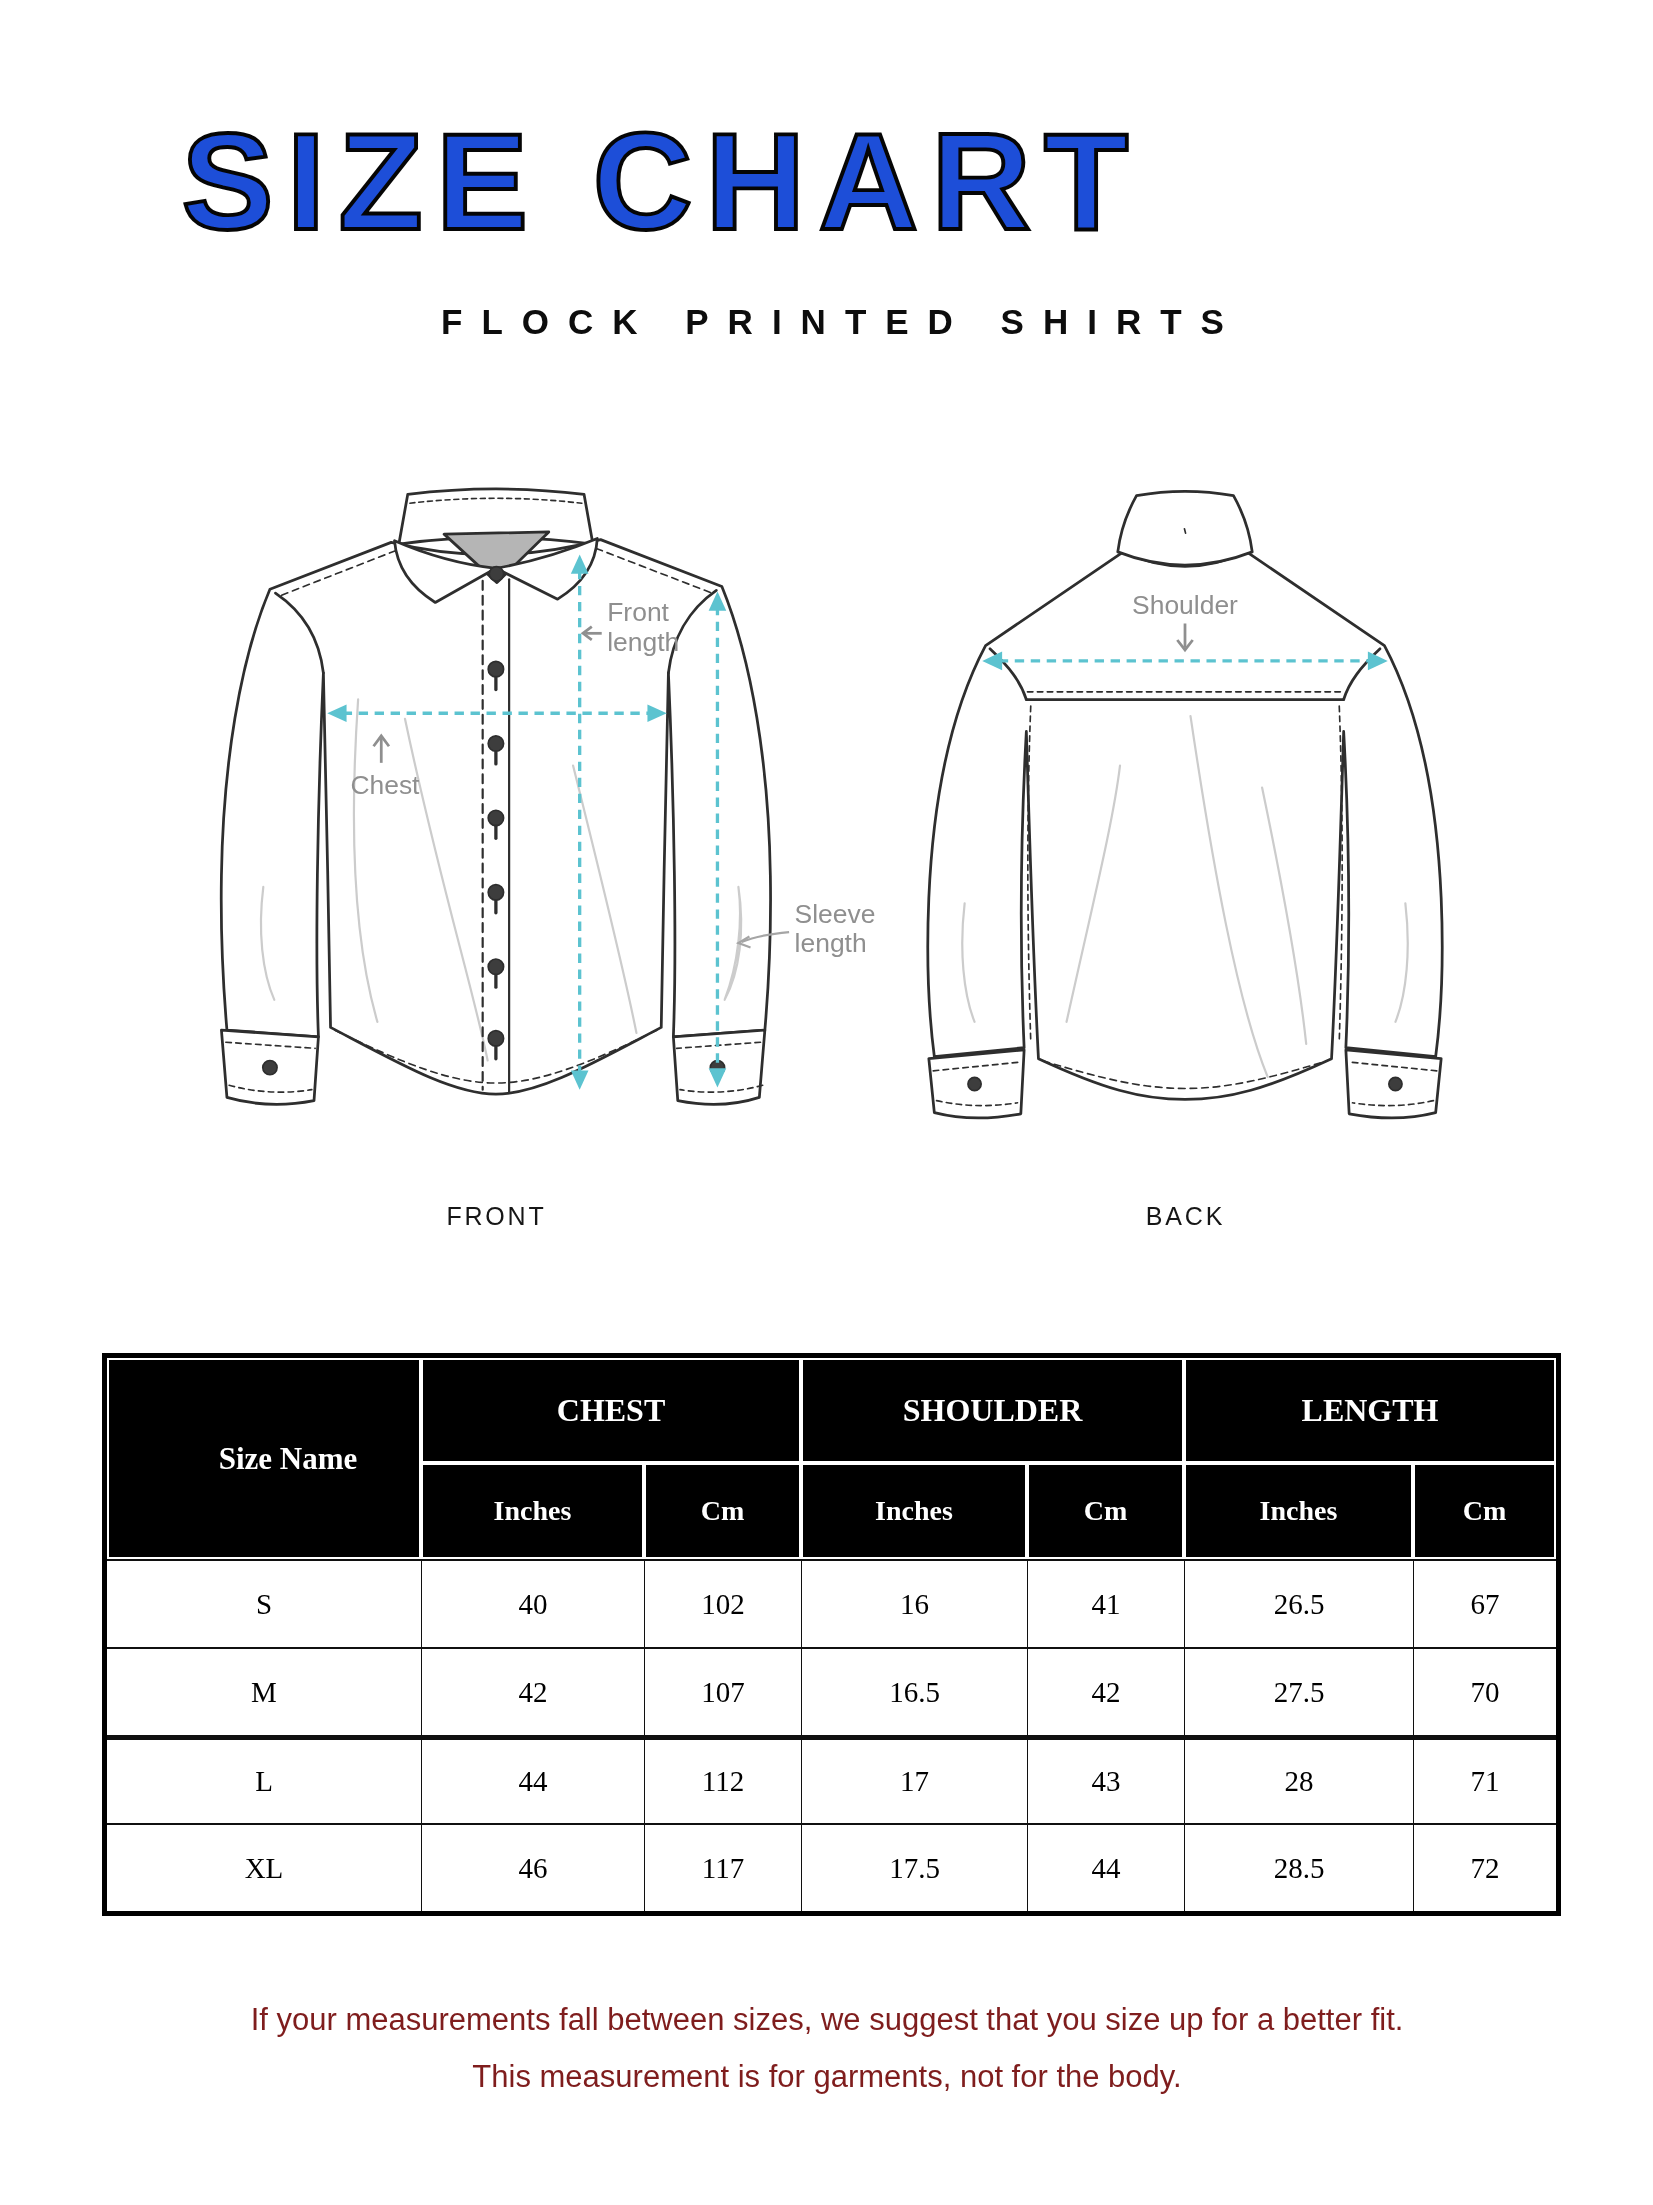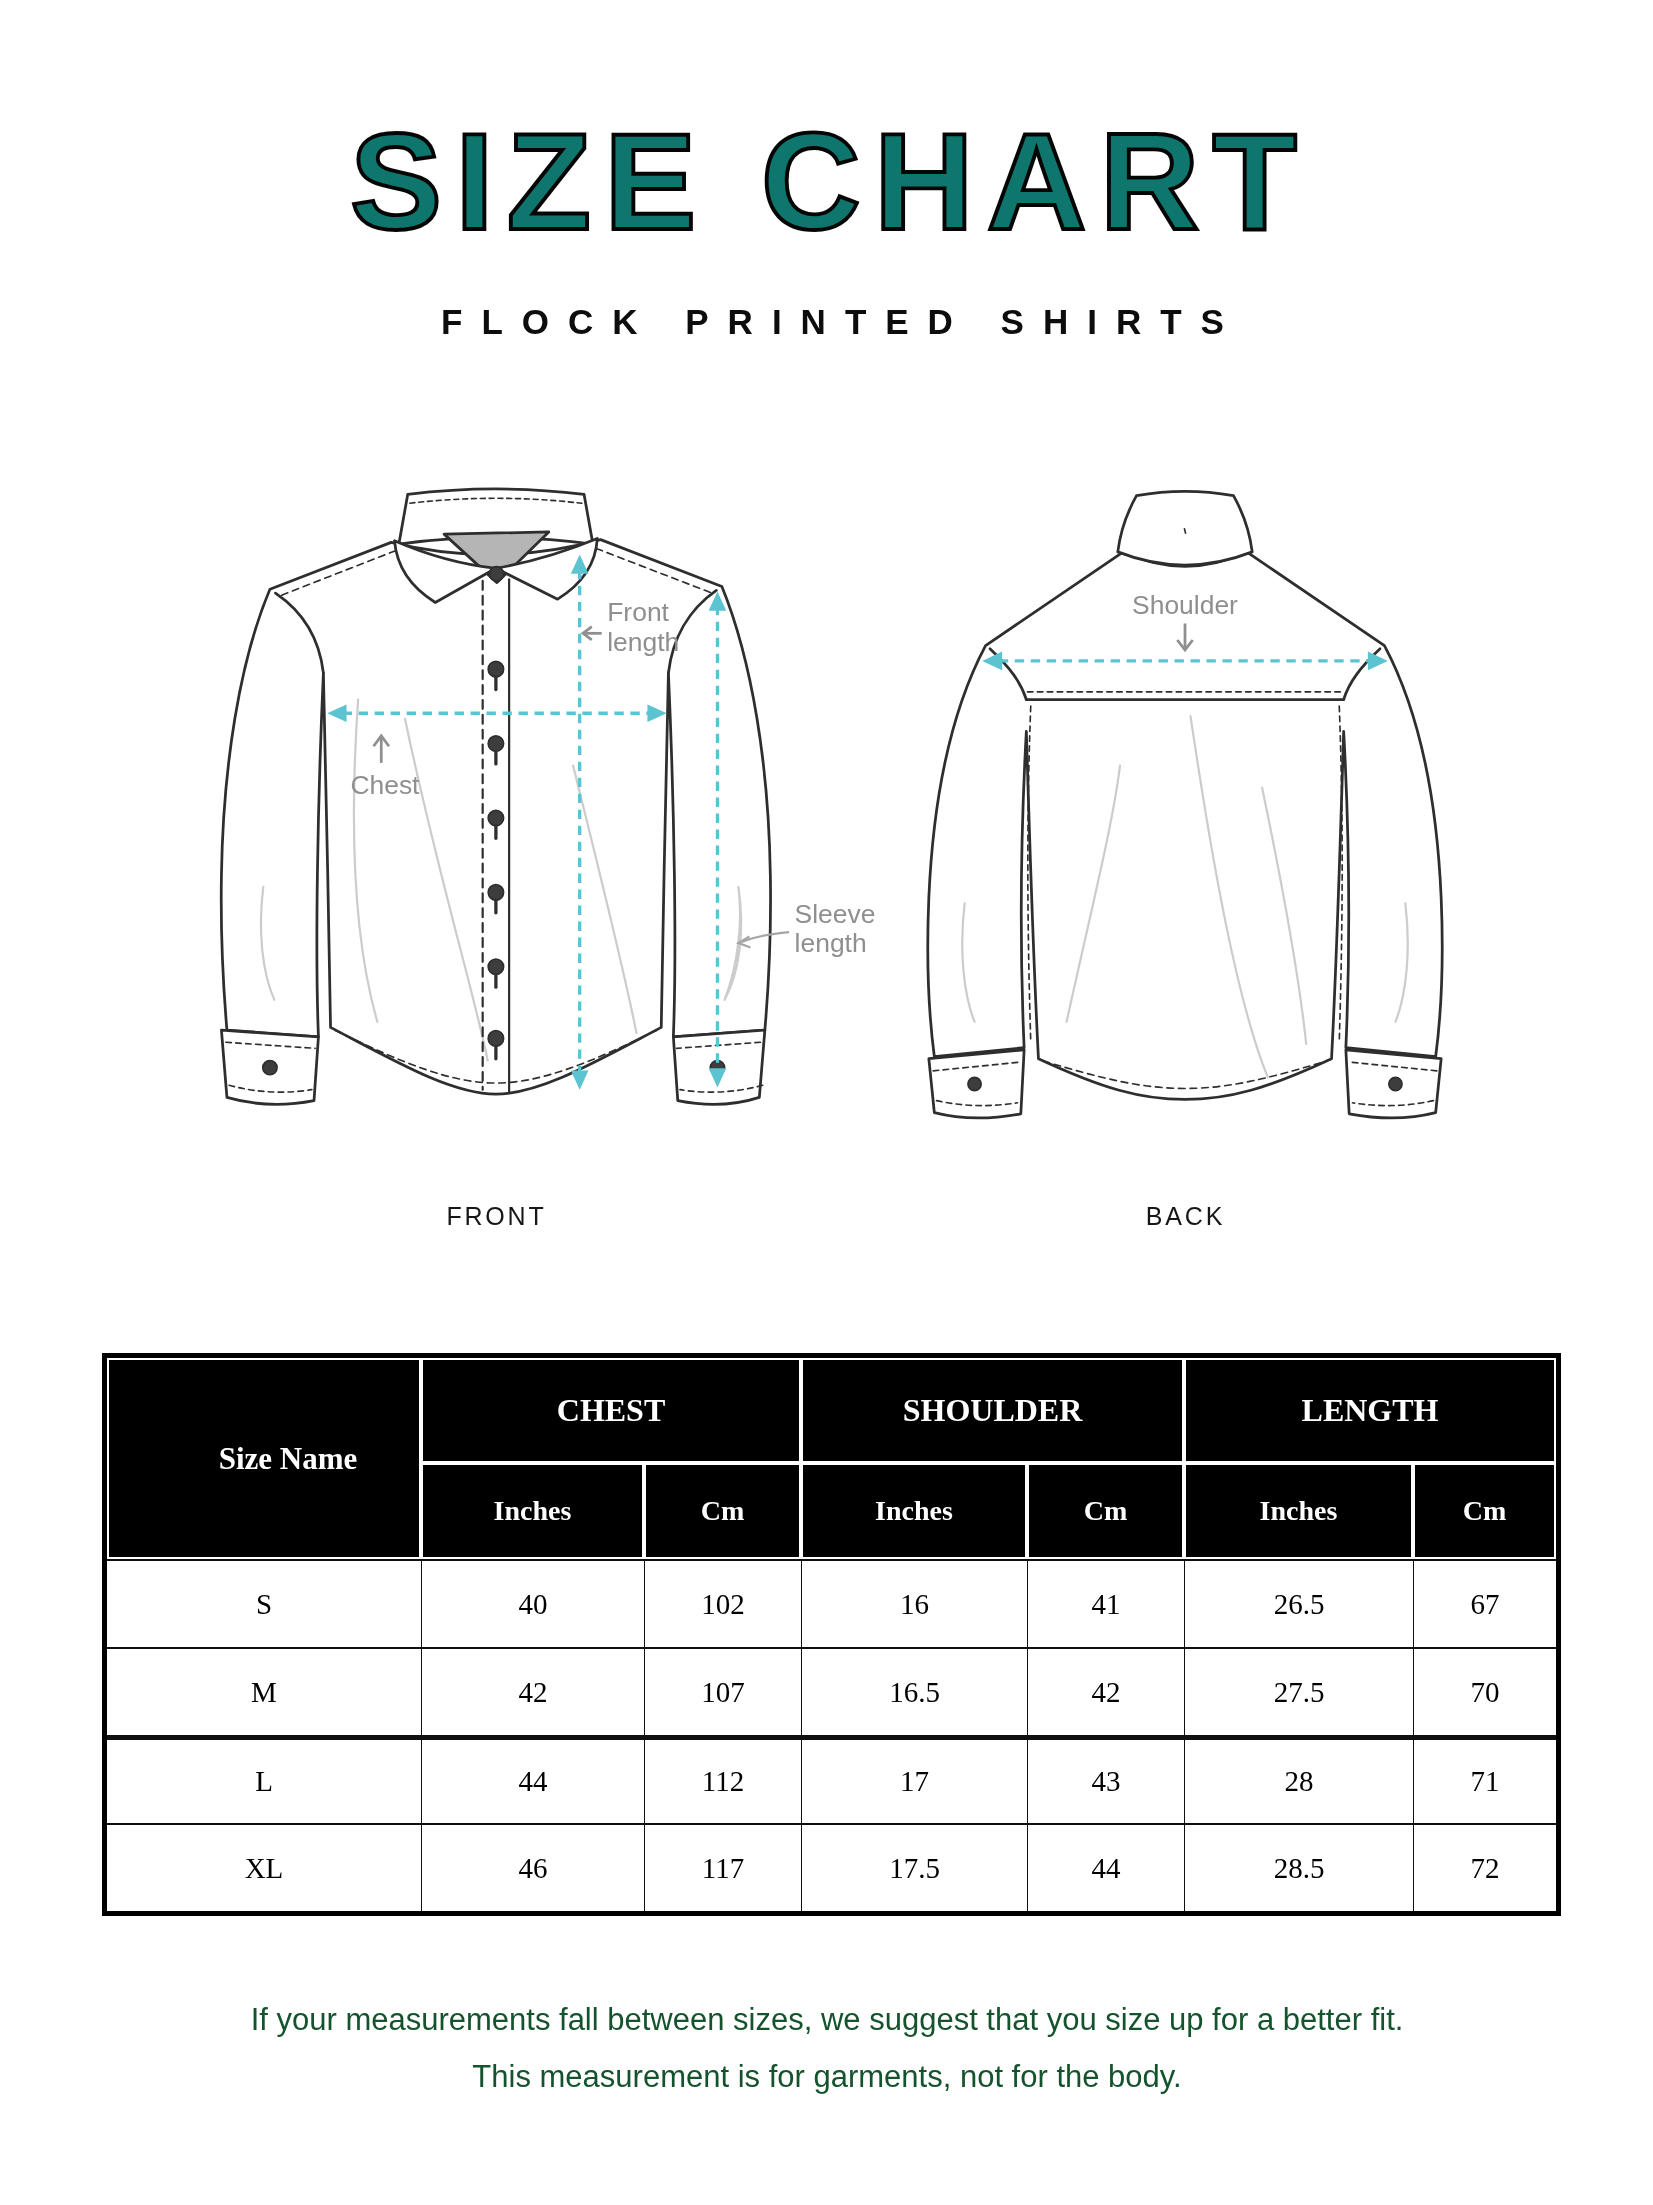--- a/index.html
+++ b/index.html
@@ -2,22 +2,22 @@
 <html style="font-size:8.8px"><head>
 <meta charset="utf-8">
 <style>
   * { margin:0; padding:0; box-sizing:border-box; }
   html,body { width:1654px; height:2205px; background:#ffffff; position:relative;
               font-family:"Liberation Sans", sans-serif; }
 
   
   .page-title{
     position:absolute; top:102px; left:0; width:1310px;
-    text-align:right; font-size:138px; font-weight:900;
-    letter-spacing:13.2px; padding-left:13.2px; color:#0f766e;
+    text-align:center; font-size:138px; font-weight:900;
+    letter-spacing:13.2px; padding-left:13.2px; color:#1d4ed8;
     -webkit-text-stroke:3.9px #050505;
   }
   .page-subtitle{
     position:absolute; top:302px; left:0; width:1654px;
     text-align:center; font-size:35px; font-weight:700;
     letter-spacing:19px; padding-left:30px; color:#0d0d0d;
   }
 
   
   .front-svg{ position:absolute; left:187px; top:479px; }
@@ -50,21 +50,21 @@
     height:88px; font-size:29px;
     border-top:2.8px solid #101010; border-left:1.7px solid #101010;
   }
   .size-table td:first-child{ border-left:none; }
   .size-table tr.row-first td{ border-top:2.2px solid #101010; }
   .size-table tr.row-thick td{ border-top:5px solid #101010; }
 
   
   .footer-note{
     position:absolute; top:1991px; left:0; width:1654px; text-align:center;
-    font-size:31px; color:#14532d; line-height:1.85; font-weight:400;
+    font-size:31px; color:#7f1d1d; line-height:1.85; font-weight:400;
   }
 </style>
 </head>
 <body>
 
 <h1 class="page-title">SIZE CHART</h1>
 <div class="page-subtitle">FLOCK PRINTED SHIRTS</div>
 
 <svg class="front-svg" width="717" height="722" viewBox="0 0 1300 1310">
   <g stroke="#2e2e2e" stroke-width="5" fill="none" stroke-linejoin="round" stroke-linecap="round">

